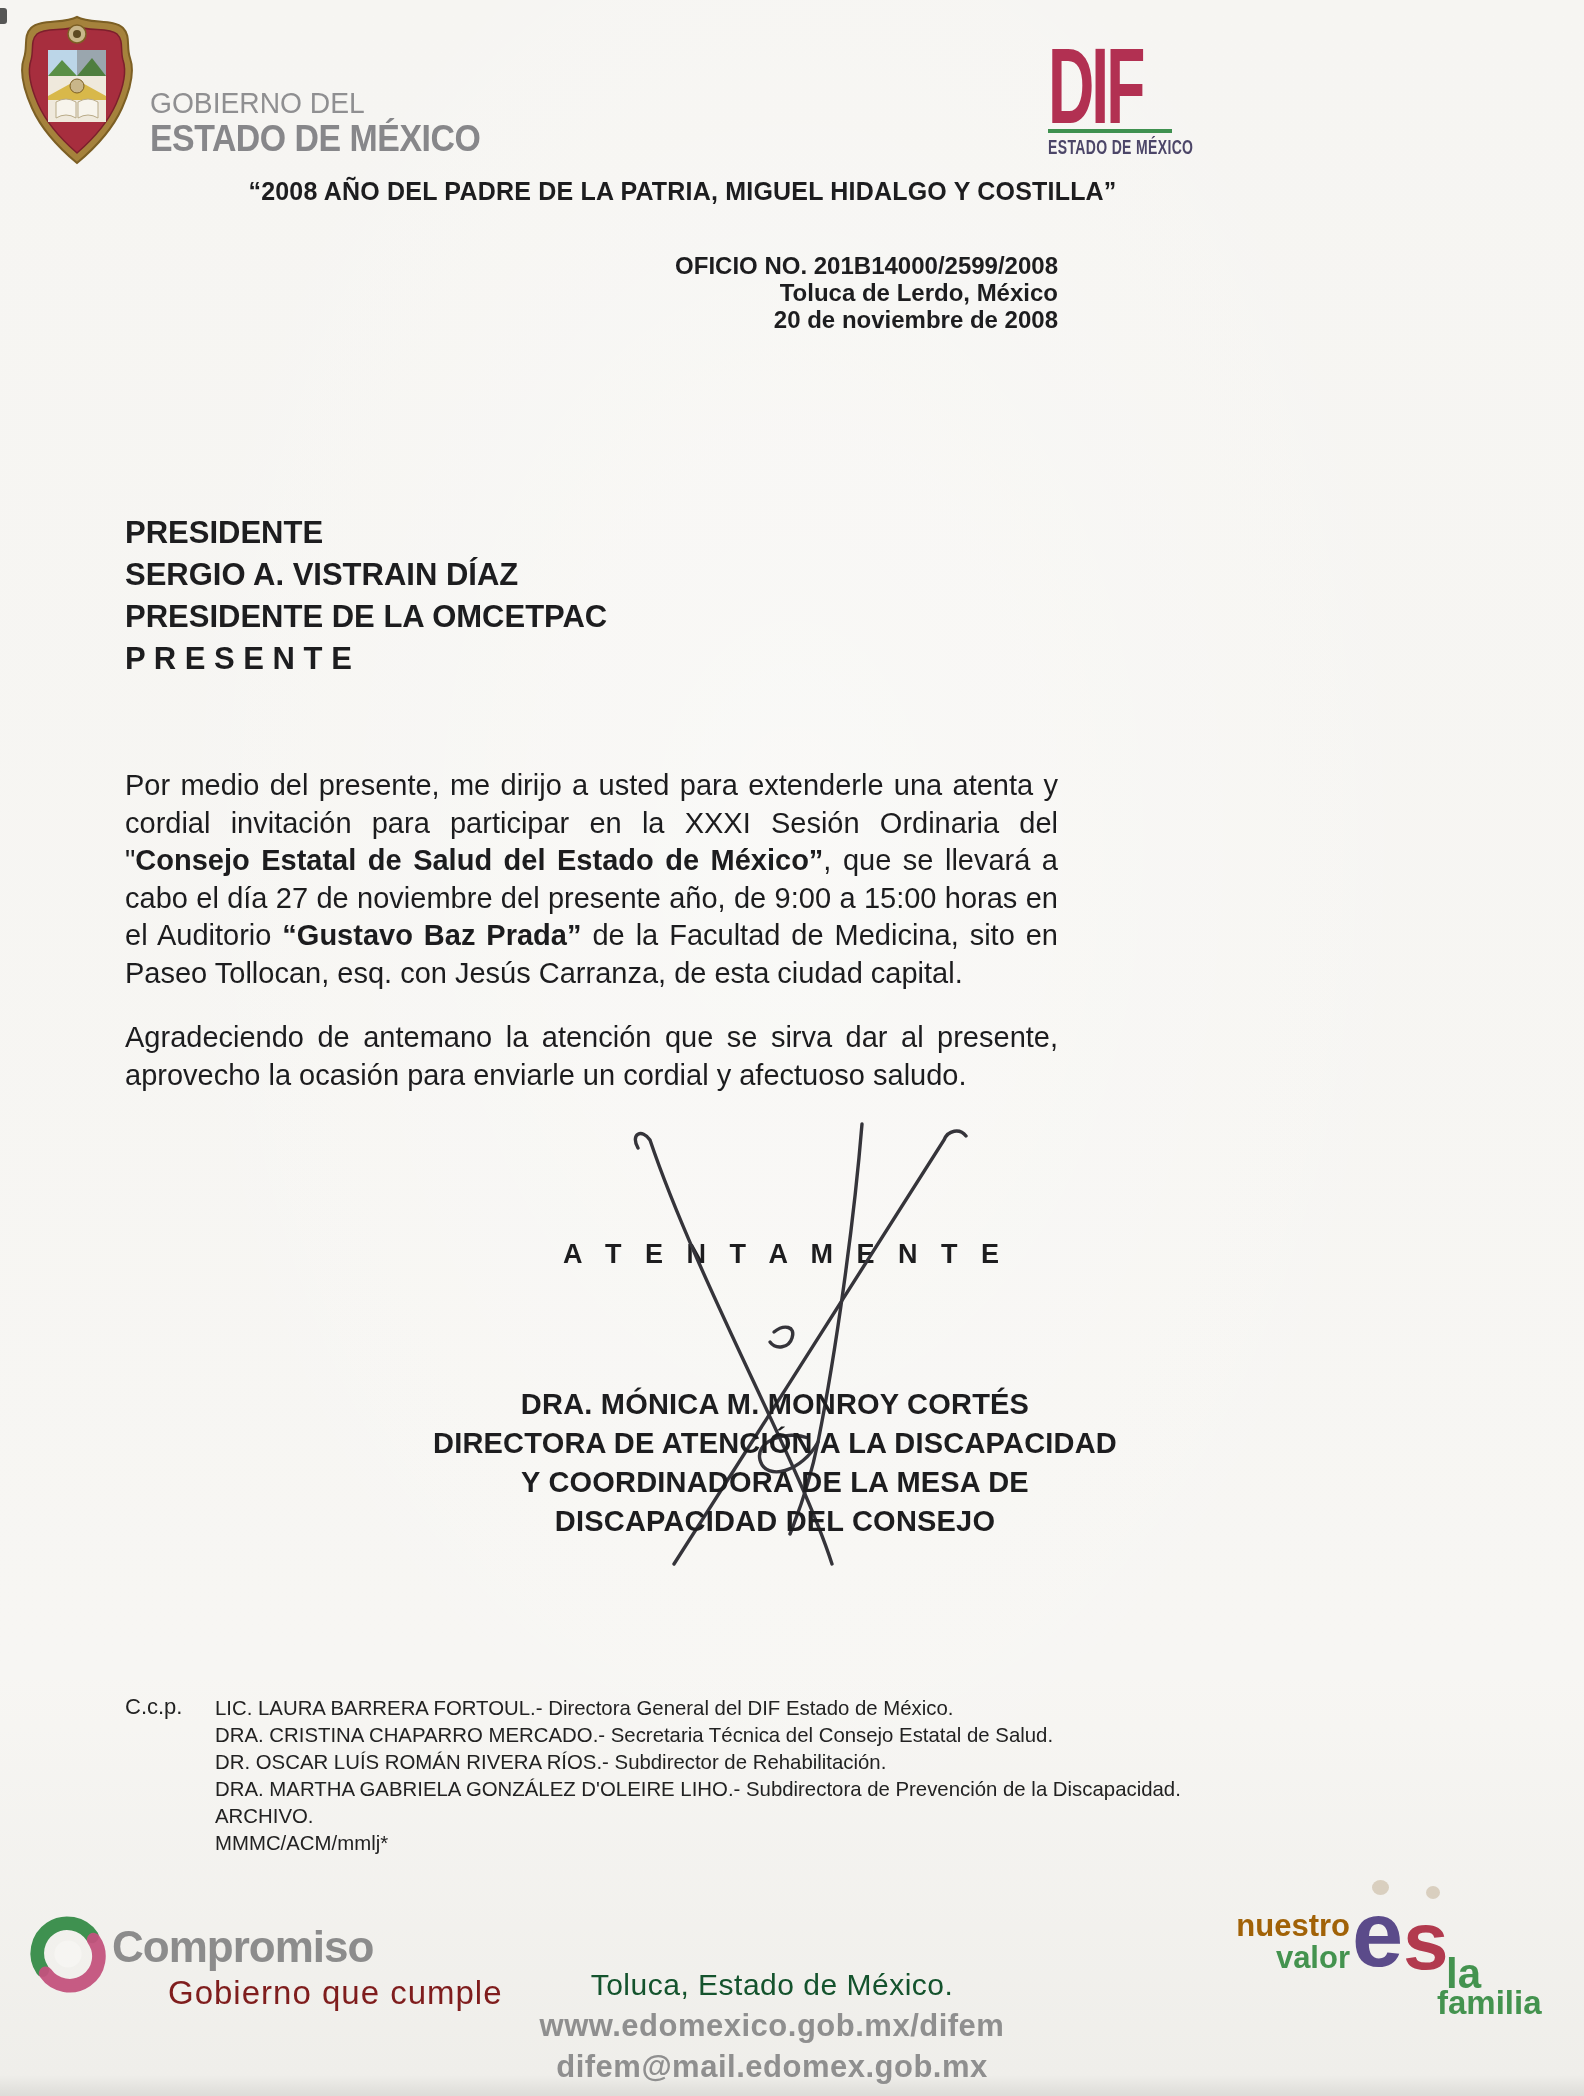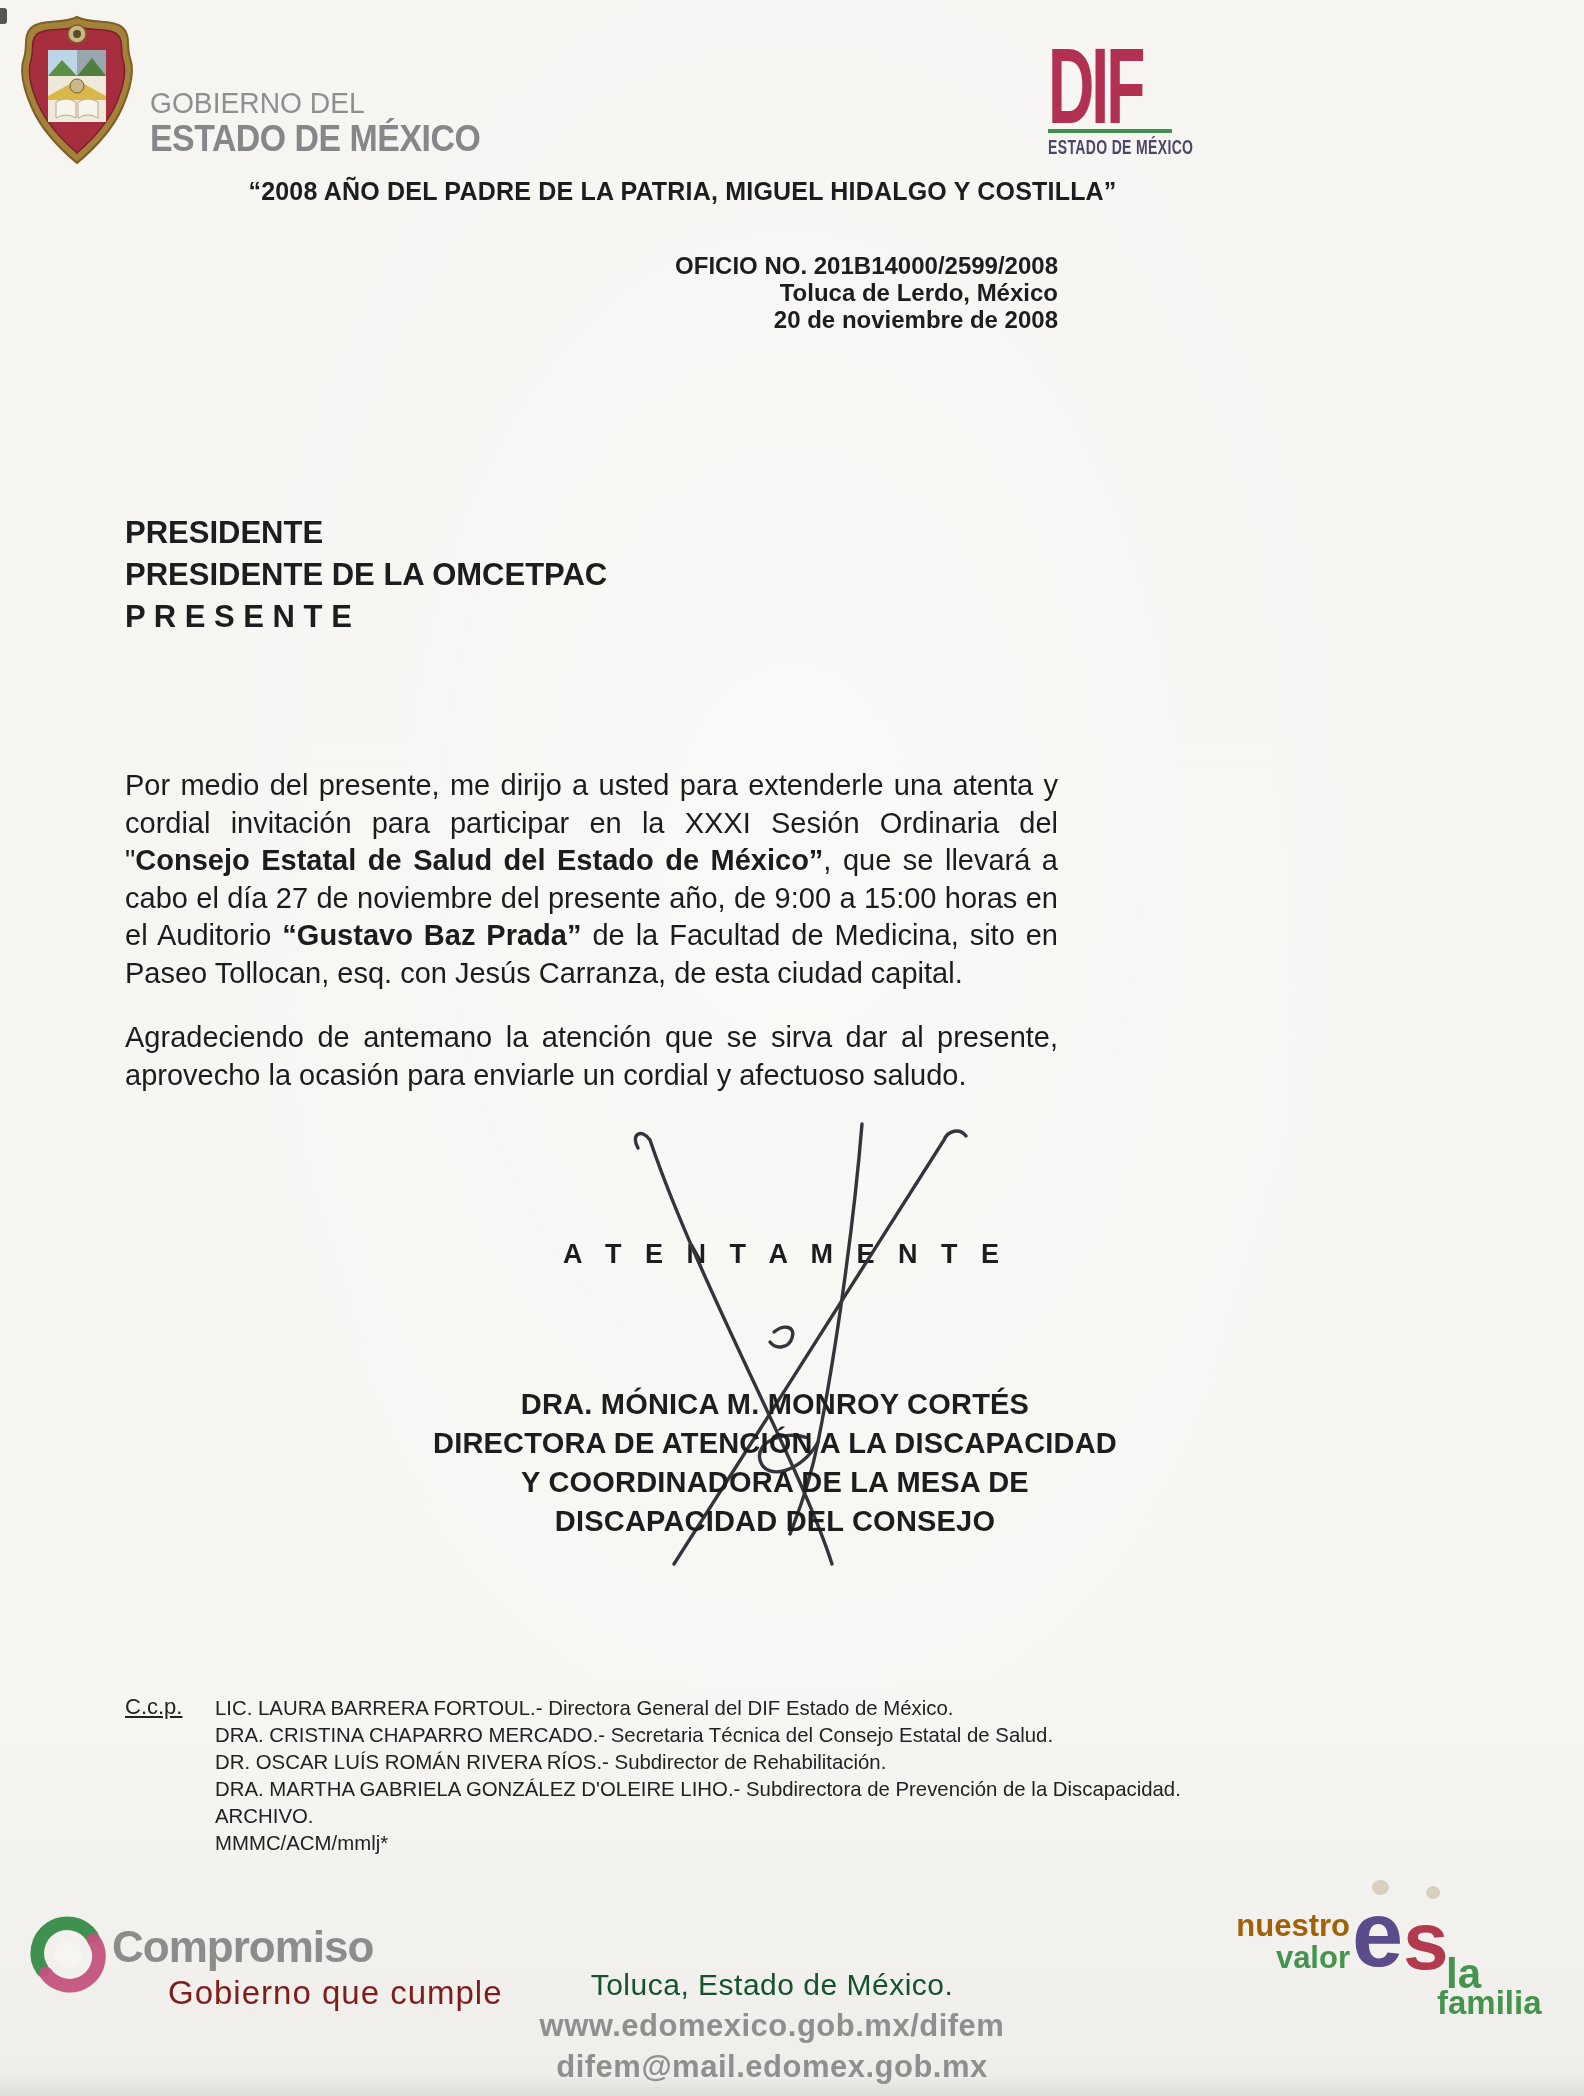--- a/index.html
+++ b/index.html
@@ -47,21 +47,21 @@
     text-align:justify;color:#1c1c1e;}
   .p1{top:738px;}
   .p2{top:990px;}
   
   .atentamente{left:480px;top:1239px;width:610px;text-align:center;
     font-size:27px;font-weight:bold;letter-spacing:8px;}
   .sig-svg{left:578px;top:1102px;width:424px;height:480px;pointer-events:none;}
   .sig-block{left:245px;top:1385px;width:1060px;text-align:center;
     font-size:29px;font-weight:bold;line-height:39px;letter-spacing:0.2px;}
   
-  .ccp-label{left:125px;top:1694px;font-size:22px;color:#222;text-decoration:underline;}
+  .ccp-label{left:125px;top:1694px;font-size:22px;color:#222;}
   .ccp-list{left:215px;top:1694px;font-size:21px;line-height:27px;color:#222;
     transform:scaleX(0.97);transform-origin:left top;}
   .ccp-list div{white-space:nowrap;}
   
   .swirl{left:28px;top:1914px;width:80px;height:80px;}
   .compromiso{left:112px;top:1922px;font-size:44px;font-weight:bold;color:#8c8c8c;letter-spacing:-1px;}
   .cumple{left:124px;top:1974px;font-size:33px;color:#7f1d1d;letter-spacing:1px;margin-left:44px;}
   .nv{left:1190px;top:1902px;width:380px;height:140px;}
   .nv span{position:absolute;}
   .nv-line1{left:0;top:6px;width:160px;text-align:right;font-size:31px;font-weight:bold;}
@@ -115,20 +115,21 @@
 </div>
 
 <div class="abs oficio">
   <div>OFICIO NO. 201B14000/2599/2008</div>
   <div>Toluca de Lerdo, México</div>
   <div>20 de noviembre de 2008</div>
 </div>
 
 <div class="abs recipient">
   <div>PRESIDENTE</div>
+  <div>SERGIO A. VISTRAIN DÍAZ</div>
   <div>PRESIDENTE DE LA OMCETPAC</div>
   <div>P R E S E N T E</div>
 </div>
 
 <p class="abs para p1"><span>Por medio del presente, me dirijo a usted para extenderle una atenta y cordial invitación para participar en la XXXI Sesión Ordinaria del "</span><strong>Consejo Estatal de Salud del Estado de México”</strong><span>, que se llevará a cabo el día 27 de noviembre del presente año, de 9:00 a 15:00 horas en el Auditorio </span><strong>“Gustavo Baz Prada”</strong><span> de la Facultad de Medicina, sito en Paseo Tollocan, esq. con Jesús Carranza, de esta ciudad capital.</span></p>
 
 <p class="abs para p2">Agradeciendo de antemano la atención que se sirva dar al presente, aprovecho la ocasión para enviarle un cordial y afectuoso saludo.</p>
 
 <div class="abs atentamente">A T E N T A M E N T E</div>
 

